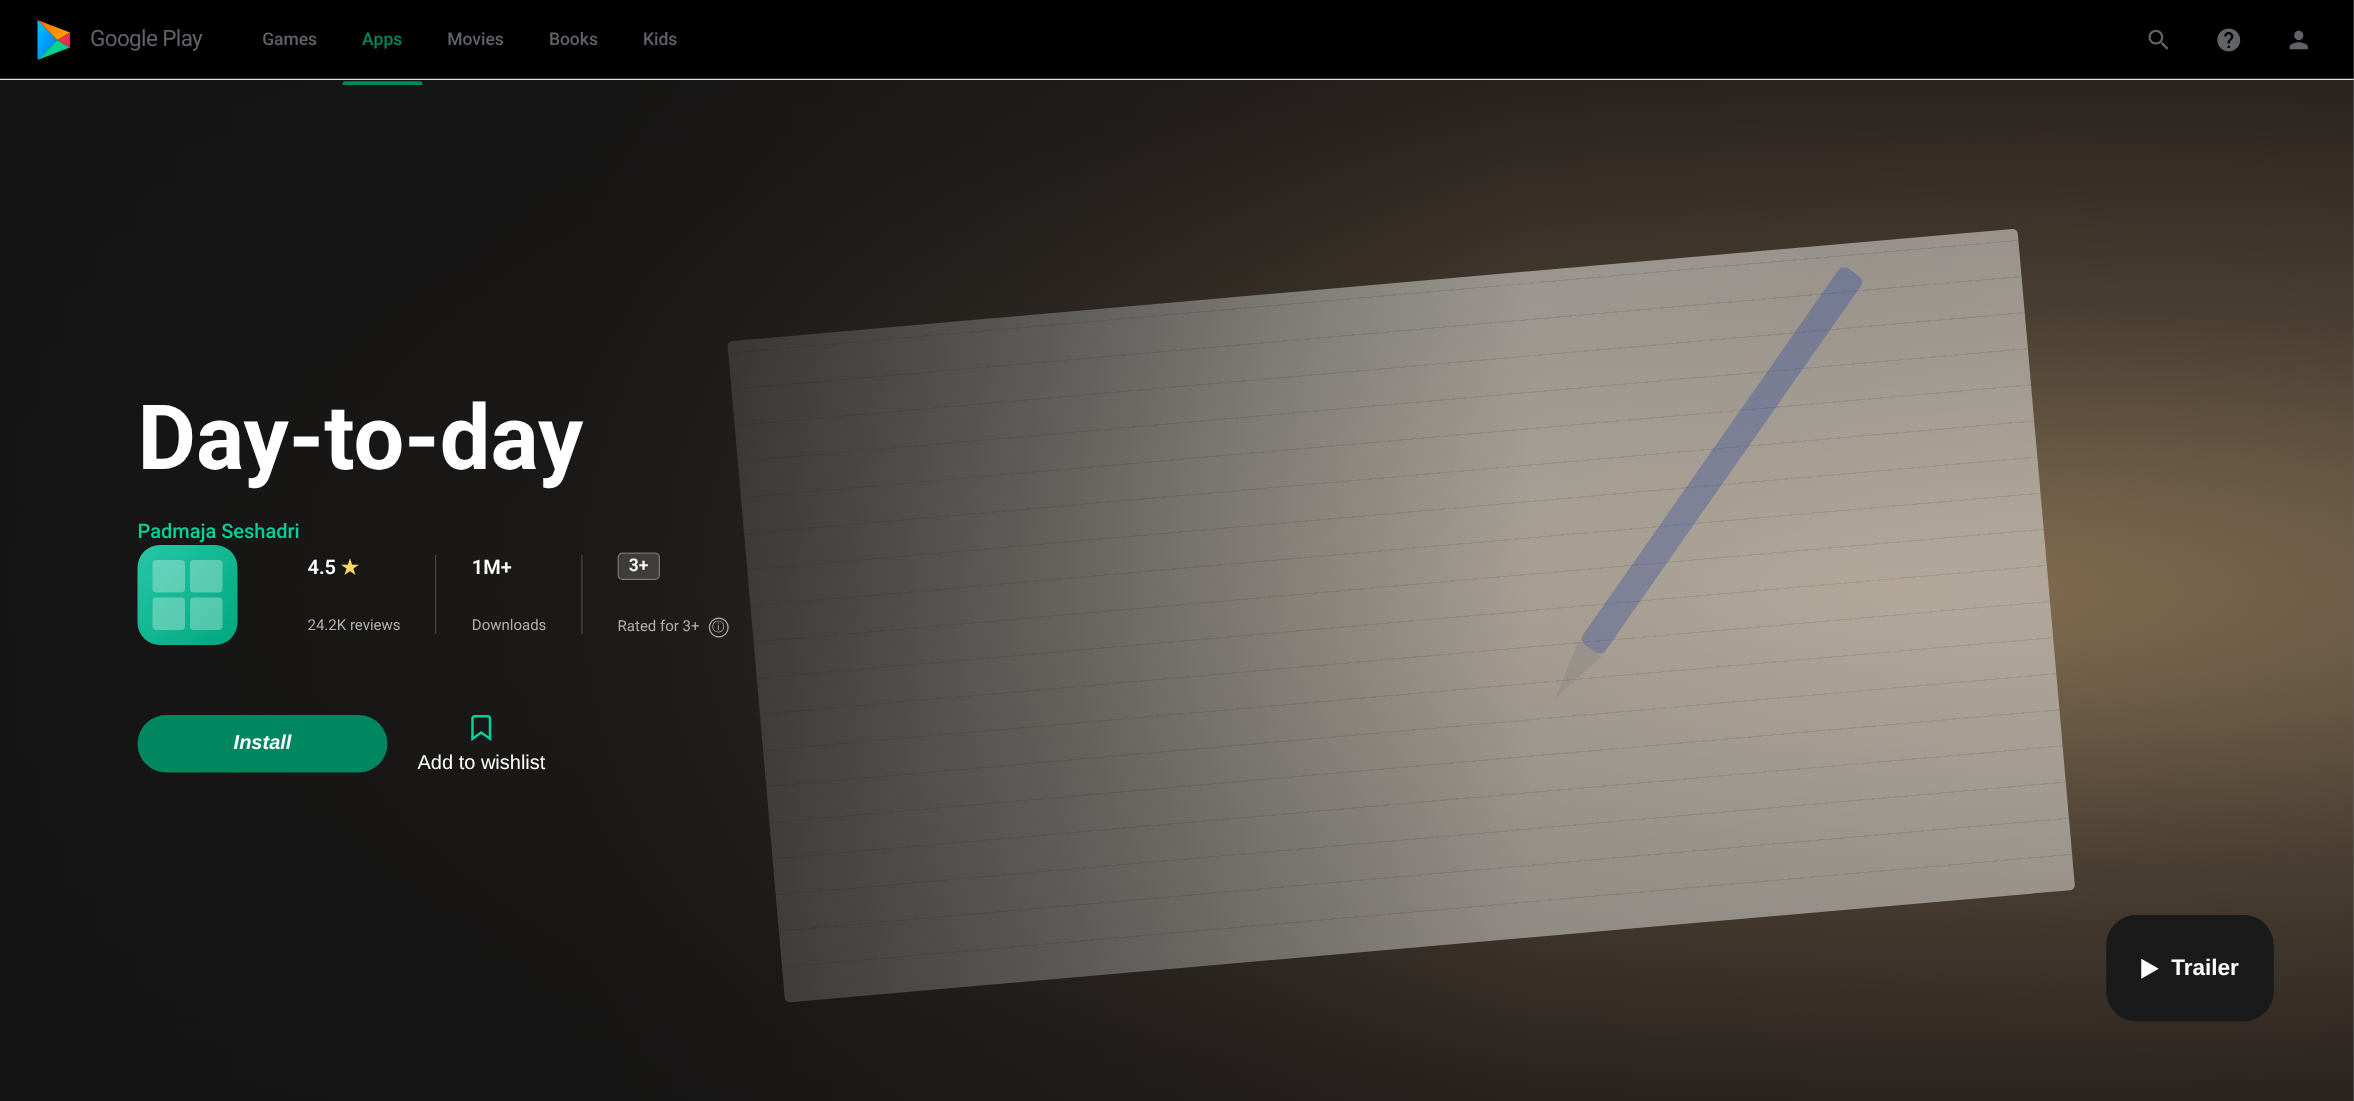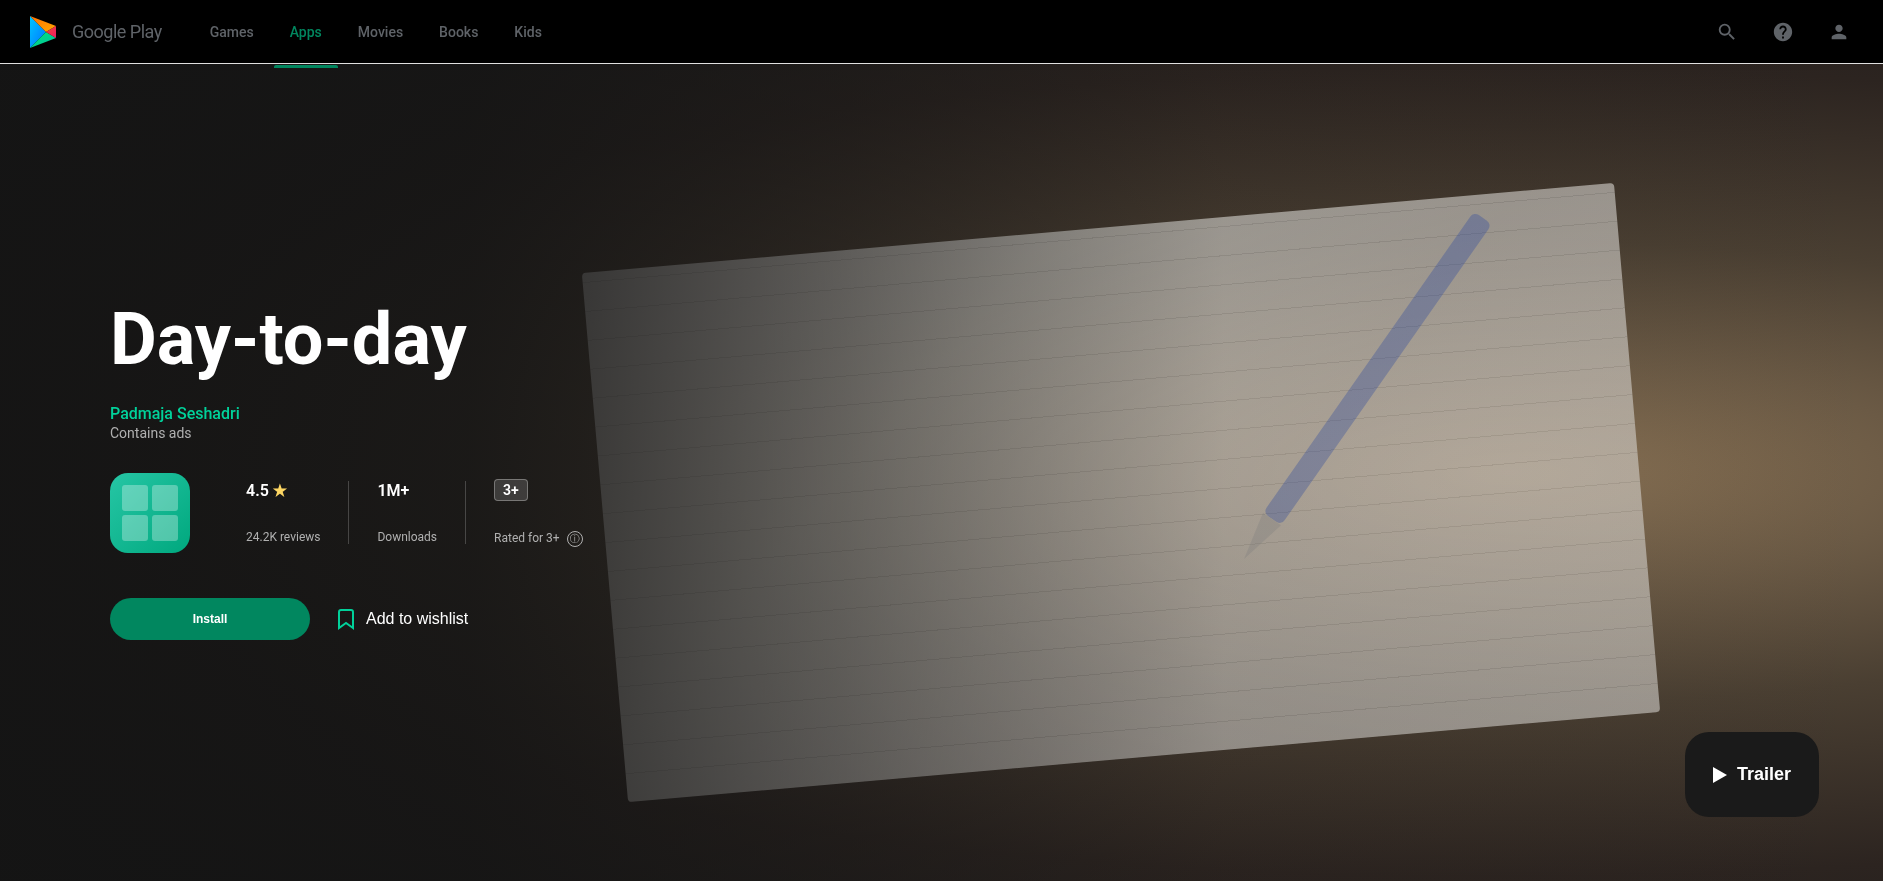--- a/index.html
+++ b/index.html
@@ -235,35 +235,37 @@
       display: flex;
       align-items: center;
       gap: 24px;
     }
     .btn-install {
       background: #01875f;
       color: #fff;
       border: none;
       border-radius: 24px;
       padding: 14px 48px;
-      font-size: 12px;
+      font-size: 16px;
       font-weight: 600;
       cursor: pointer;
       min-width: 200px;
+      font-style: italic;
     }
     .btn-wishlist {
       background: transparent;
       color: #fff;
       border: none;
       display: flex;
       align-items: center;
       gap: 8px;
       font-size: 16px;
       cursor: pointer;
       padding: 14px 0;
+      flex-direction: column;
     }
     .wishlist-icon {
       width: 24px;
       height: 24px;
       color: #01D19A;
     }
 
     
     .trailer-btn {
       position: absolute;
@@ -378,21 +380,20 @@
     </svg>
   </div>
   <div class="hero-bg"></div>
 
   <div class="hero-content">
     <h1 class="app-title">
       <span>Day-to-day</span><br>
     </h1>
 
     <div class="app-author">Padmaja Seshadri</div>
-    <div class="app-meta-text">Contains ads</div>
 
     <div class="app-stats">
       <div class="app-icon-wrap">
         <div class="app-icon-inner">
           <div class="app-icon-cell"></div>
           <div class="app-icon-cell"></div>
           <div class="app-icon-cell"></div>
           <div class="app-icon-cell"></div>
         </div>
       </div>

